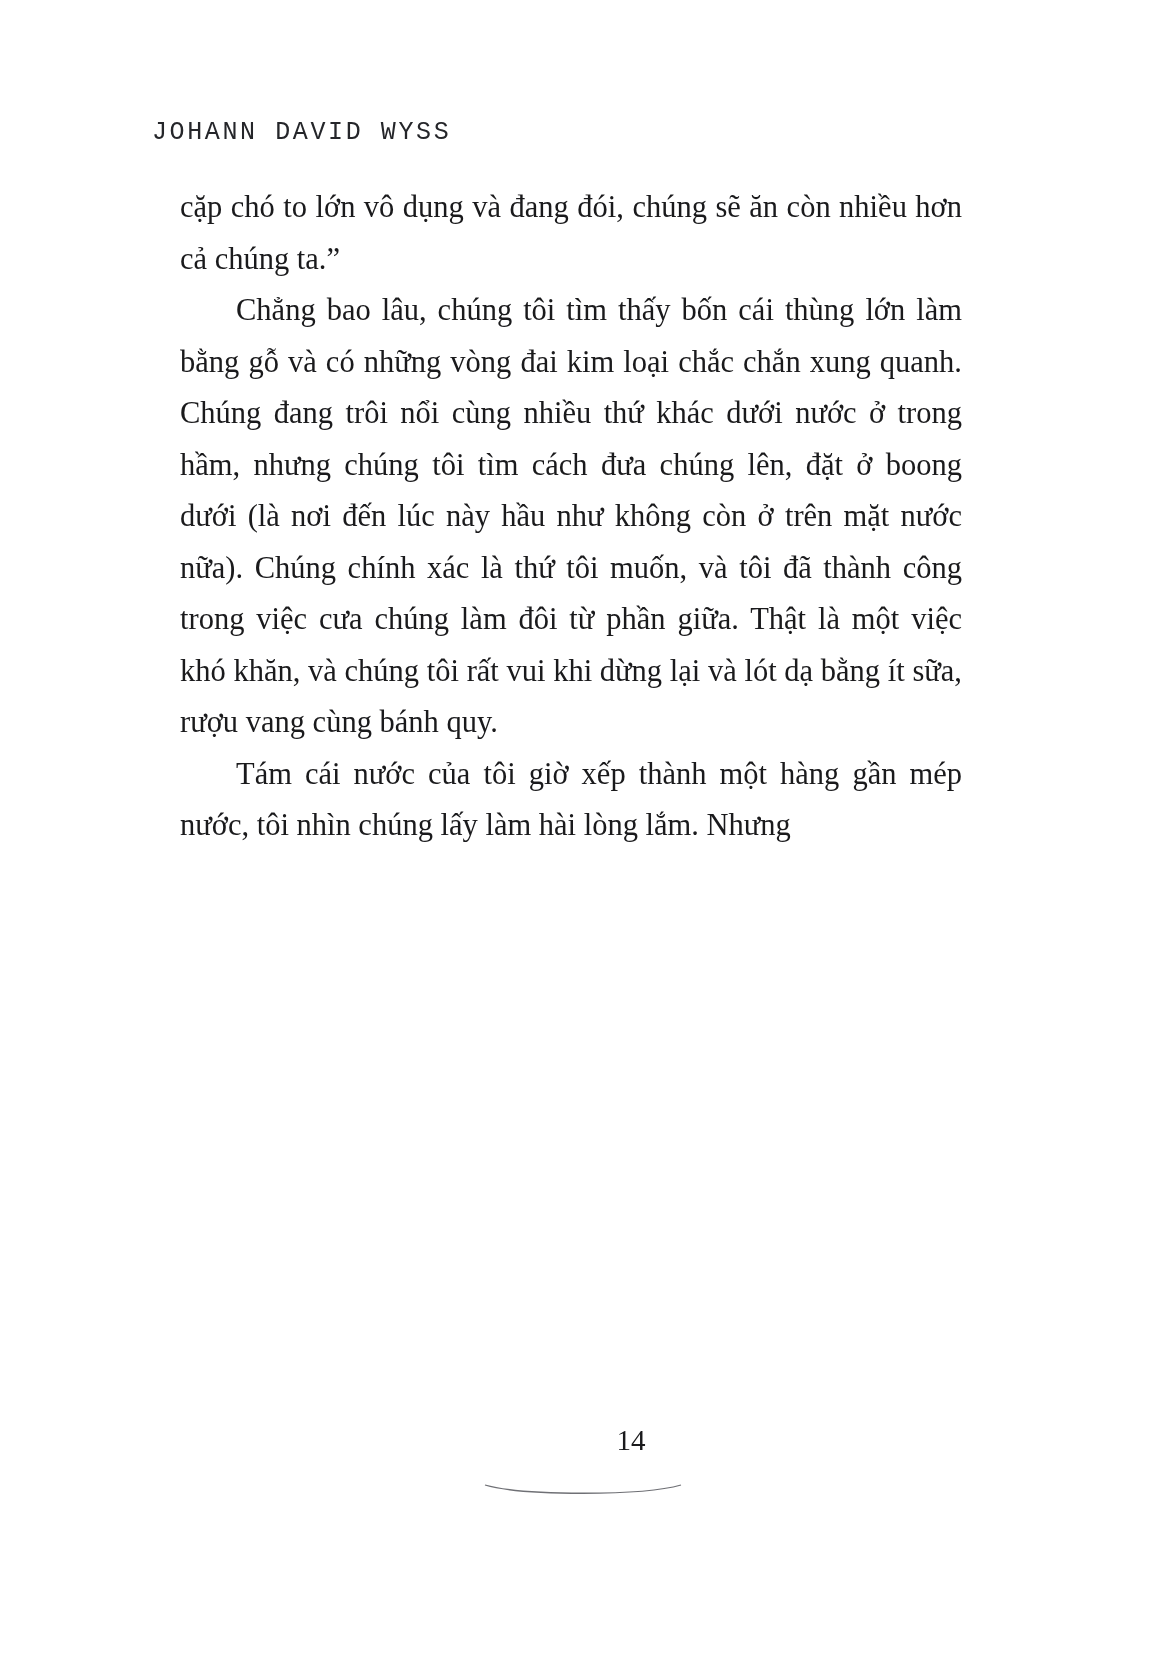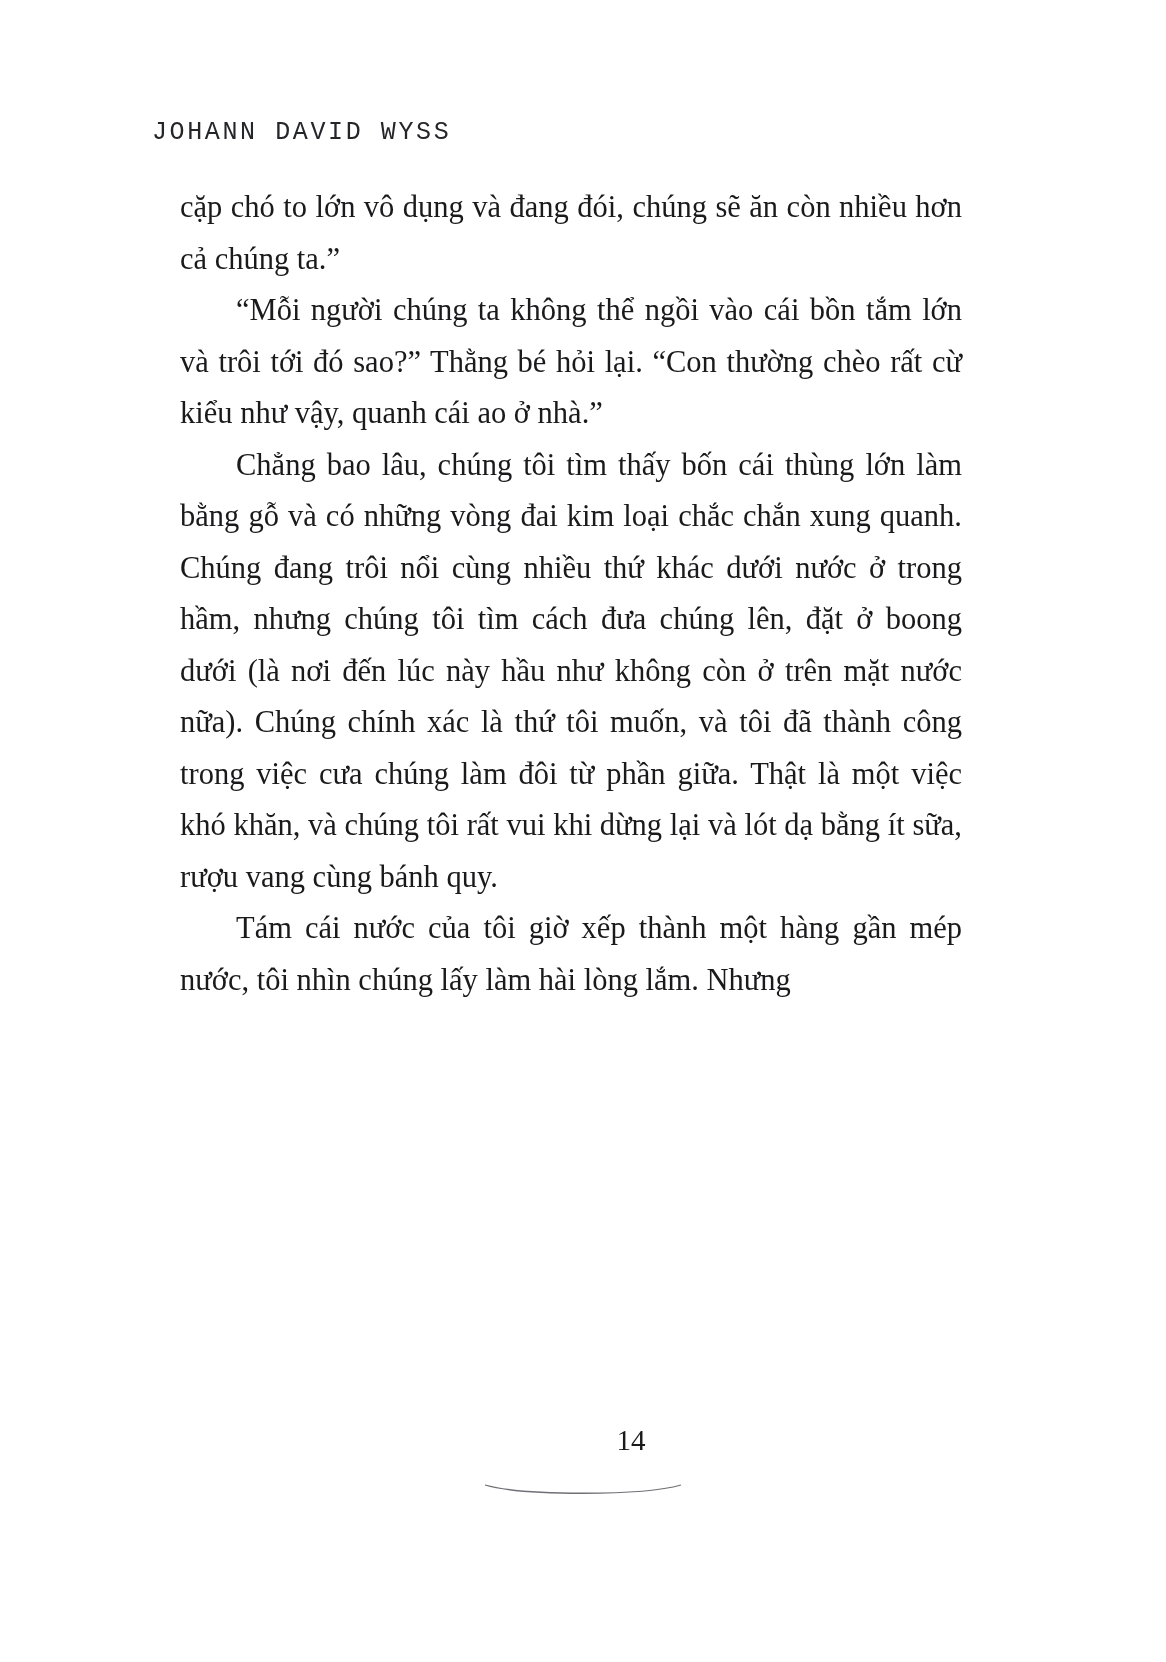--- a/index.html
+++ b/index.html
@@ -67,21 +67,20 @@
 </style>
 </head>
 <body>
 
 <div class="page">
 
   <div class="running-head">JOHANN DAVID WYSS</div>
 
   <div class="body-text">
     <p class="noindent">cặp chó to lớn vô dụng và đang đói, chúng sẽ ăn còn nhiều hơn cả chúng ta.”</p>
-    <p>“Mỗi người chúng ta không thể ngồi vào cái bồn tắm lớn và trôi tới đó sao?” Thằng bé hỏi lại. “Con thường chèo rất cừ kiểu như vậy, quanh cái ao ở nhà.”</p>
     <p>Chẳng bao lâu, chúng tôi tìm thấy bốn cái thùng lớn làm bằng gỗ và có những vòng đai kim loại chắc chắn xung quanh. Chúng đang trôi nổi cùng nhiều thứ khác dưới nước ở trong hầm, nhưng chúng tôi tìm cách đưa chúng lên, đặt ở boong dưới (là nơi đến lúc này hầu như không còn ở trên mặt nước nữa). Chúng chính xác là thứ tôi muốn, và tôi đã thành công trong việc cưa chúng làm đôi từ phần giữa. Thật là một việc khó khăn, và chúng tôi rất vui khi dừng lại và lót dạ bằng ít sữa, rượu vang cùng bánh quy.</p>
     <p>Tám cái nước của tôi giờ xếp thành một hàng gần mép nước, tôi nhìn chúng lấy làm hài lòng lắm. Nhưng</p>
   </div>
 
   <div class="folio">14</div>
 
   <svg class="folio-rule" viewBox="0 0 200 14">
     <path d="M2 2 C 40 13, 160 13, 198 2" fill="none" stroke="#6f7075" stroke-width="1.3"></path>
   </svg>
 

